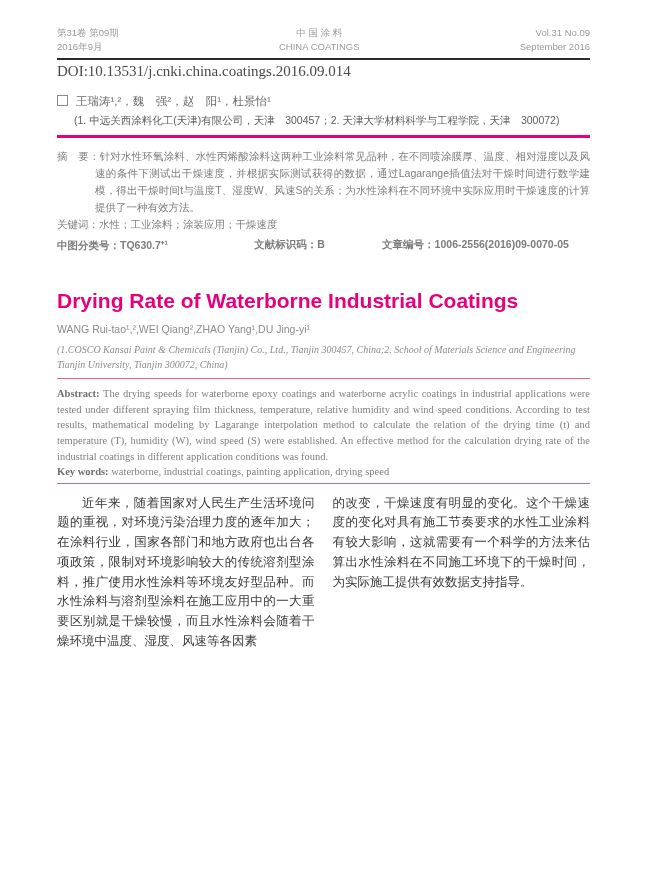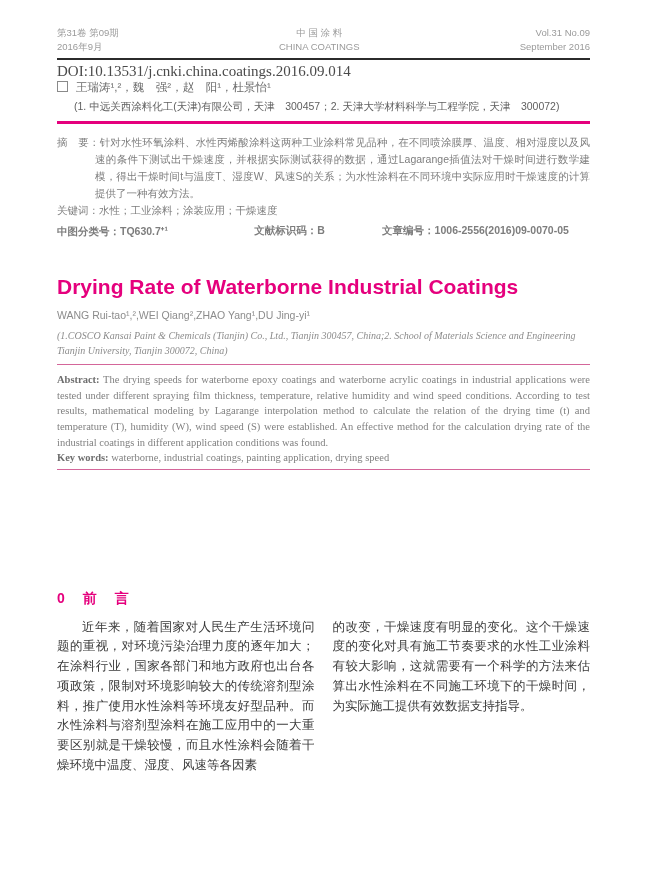--- a/index.html
+++ b/index.html
@@ -13,21 +13,21 @@
   .jheader .col-c{text-align:center;}
   .jheader .col-r{text-align:right;}
   .header-rule{border-top:2px solid #2b2b2b;margin-top:3px;}
   .doi{font-size:15px;color:#4a4a4a;margin-top:3px;font-family:"Liberation Serif",serif;}
 
   
   .title-cn{margin-top:38px;color:#e5007d;font-weight:bold;font-size:30px;
             line-height:1.45;letter-spacing:2px;font-family:"Liberation Sans",sans-serif;}
 
   
-  .authors-cn{color:#6b6b6b;font-size:11.5px;}
+  .authors-cn{margin-top:14px;color:#6b6b6b;font-size:11.5px;}
   .authors-cn .sq{display:inline-block;width:9px;height:9px;border:1px solid #8a8a8a;
                   margin-right:8px;vertical-align:-1px;}
   .affil-cn{margin-top:5px;margin-left:17px;color:#5f5f5f;font-size:10.5px;}
   .rule-magenta-thick{border-top:3px solid #e5007d;margin-top:7px;}
 
   
   .abs-cn{margin-top:10px;color:#7d7d7d;font-size:10.5px;line-height:1.62;text-align:justify;
           padding-left:38px;text-indent:-38px;}
   .kw-cn{margin-top:2px;color:#7d7d7d;font-size:10.5px;}
   .clc-line{margin-top:6px;display:flex;color:#7d7d7d;font-size:10.5px;font-weight:bold;}
@@ -110,21 +110,20 @@
     <div class="abs-en">
       <b>Abstract:</b>
       <span>The drying speeds for waterborne epoxy coatings and waterborne acrylic coatings in industrial applications were tested under different spraying film thickness, temperature, relative humidity and wind speed conditions. According to test results, mathematical modeling by Lagarange interpolation method to calculate the relation of the drying time (t) and temperature (T), humidity (W), wind speed (S) were established. An effective method for the calculation drying rate of the industrial coatings in different application conditions was found.</span>
     </div>
     <div class="kw-en">
       <b>Key words:</b>
       <span>waterborne, industrial coatings, painting application, drying speed</span>
     </div>
     <div class="rule-pink-thin"></div>
 
-    <div class="section-head">0　前　言</div>
 
     <div class="columns">
       <div class="colm">
         <div class="indent">近年来，随着国家对人民生产生活环境问题的重视，对环境污染治理力度的逐年加大；在涂料行业，国家各部门和地方政府也出台各项政策，限制对环境影响较大的传统溶剂型涂料，推广使用水性涂料等环境友好型品种。而水性涂料与溶剂型涂料在施工应用中的一大重要区别就是干燥较慢，而且水性涂料会随着干燥环境中温度、湿度、风速等各因素</div>
       </div>
       <div class="colm">
         <div>的改变，干燥速度有明显的变化。这个干燥速度的变化对具有施工节奏要求的水性工业涂料有较大影响，这就需要有一个科学的方法来估算出水性涂料在不同施工环境下的干燥时间，为实际施工提供有效数据支持指导。</div>
 
       </div>
     </div>

